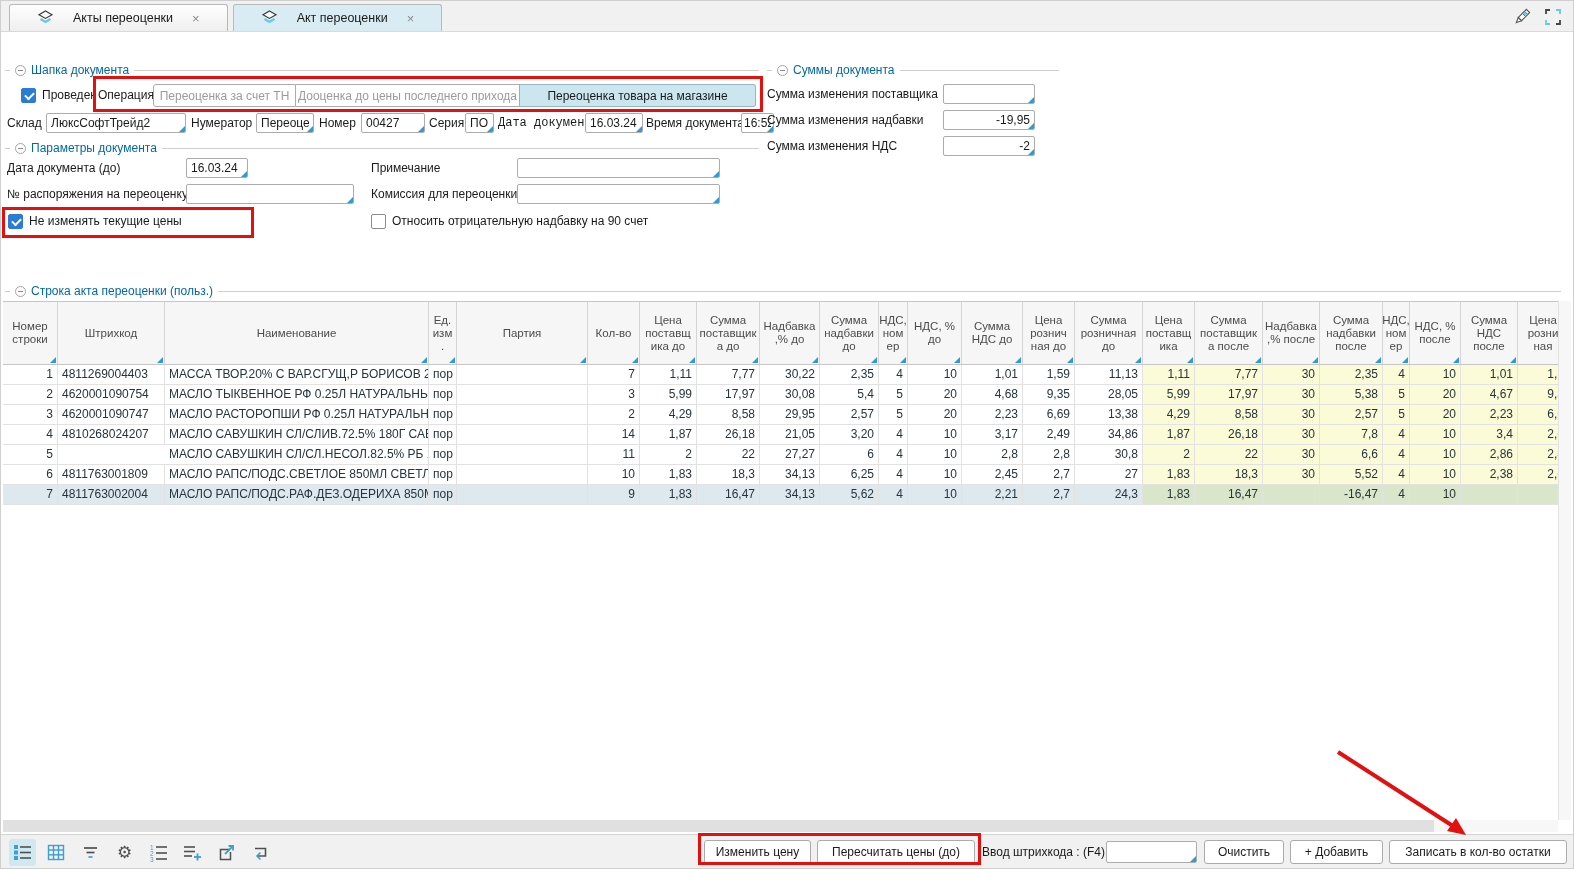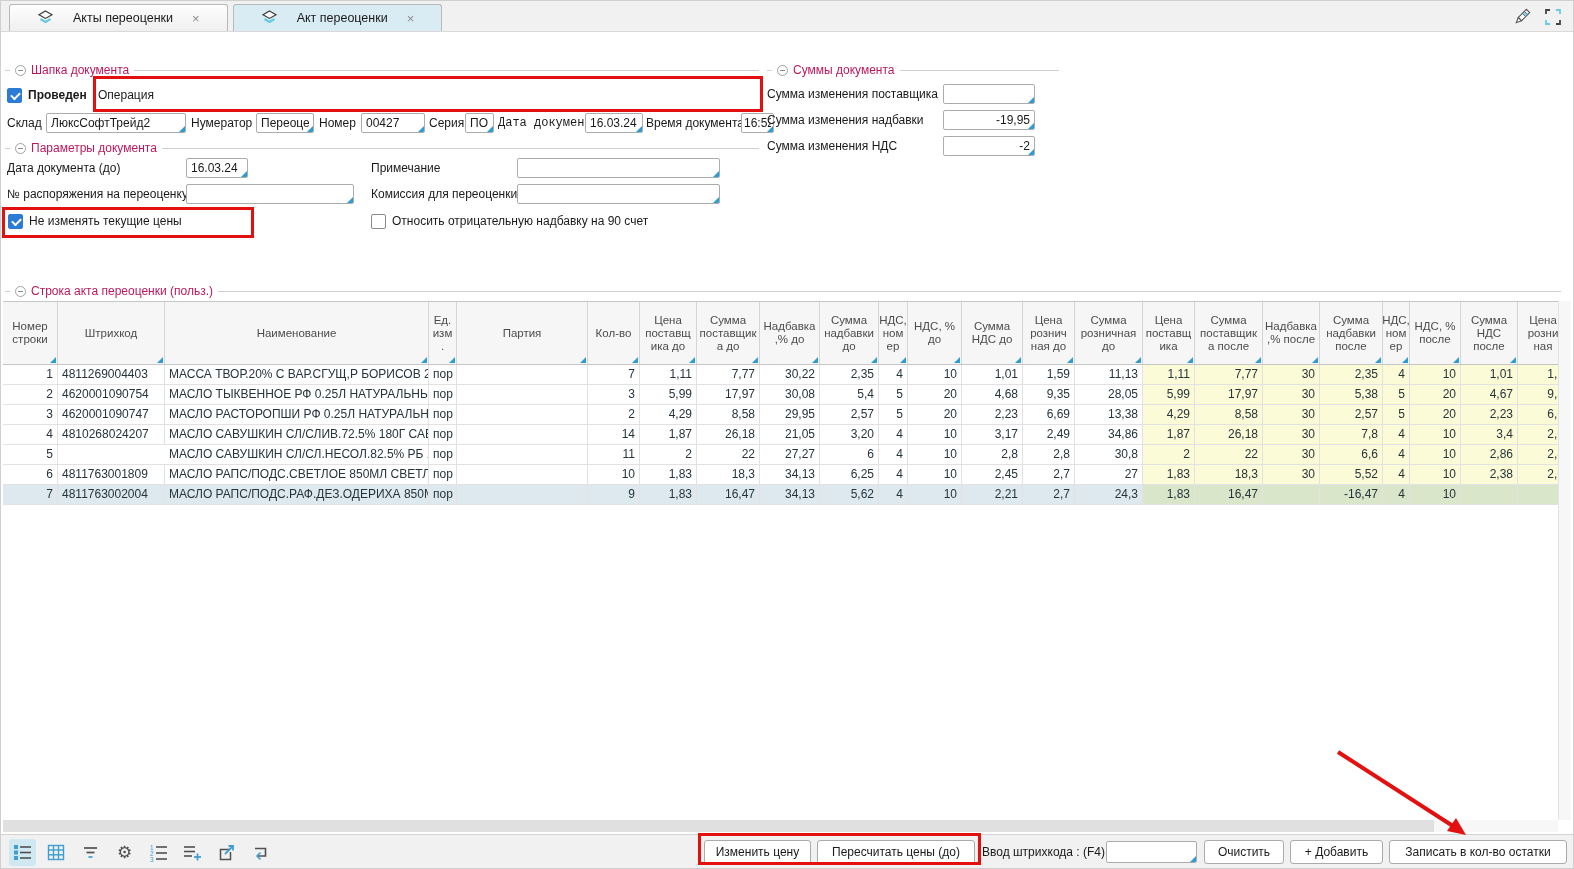--- a/index.html
+++ b/index.html
@@ -20,21 +20,21 @@
   
   .pagetabs { position:absolute; top:31px; left:0; right:0; height:26px; background:#f1f1f1;
               border-bottom:1px solid #c9c9c9; display:flex; align-items:flex-end; padding:0 8px; gap:4px; }
   .pagetab { padding:4px 15px 3px; border:1px solid #b5b5b5; border-bottom:none;
              border-radius:3px 3px 0 0; background:#fff; }
   .pagetab.active { background:#d9ecf4; }
 
   
   .content { position:absolute; top:57px; left:0; right:0; bottom:34px; background:#fff; }
 
-  .grp { position:absolute; display:flex; align-items:center; gap:5px; color:#be185d; font-size:12px; }
+  .grp { position:absolute; display:flex; align-items:center; gap:5px; color:#0369a1; font-size:12px; }
   .grp::before { content:""; width:5px; border-top:1px solid #cfcfcf; }
   .grp::after  { content:""; flex:1; border-top:1px solid #cfcfcf; }
   .ci { width:11px; height:11px; border:1px solid #a3a3a3; border-radius:50%; position:relative; flex:none; }
   .ci::after { content:""; position:absolute; left:2px; right:2px; top:4px; border-top:1px solid #8a8a8a; }
 
   .lbl { position:absolute; line-height:20px; white-space:nowrap; }
   .fld { position:absolute; height:20px; background:#fff; border:1px solid #acacac; border-radius:2px;
          display:flex; align-items:center; padding:0 4px; overflow:hidden; }
   .fld::after { content:""; position:absolute; right:0; bottom:0; border-left:6px solid transparent;
                 border-bottom:6px solid #2f9bd3; }
@@ -147,25 +147,30 @@
   </div>
 
 
   <div class="content">
 
     <div class="grp" style="left:4px; top:5px; width:754px;">
       <span class="ci"></span>
       <span>Шапка документа</span>
     </div>
 
-    <div class="cbrow" style="left:6px; top:28px;font-weight:bold;">
+    <div class="cbrow" style="left:20px; top:28px;">
       <span class="cb checked"></span>
       <span>Проведен</span>
     </div>
     <span class="lbl" style="left:97px; top:27px;">Операция</span>
+    <div id="op-segments">
+        <div class="seg">Переоценка за счет ТН</div>
+        <div class="seg">Дооценка до цены последнего прихода</div>
+        <div class="seg sel">Переоценка товара на магазине</div>
+      </div>
 
     <span class="lbl" style="left:6px; top:55px;">Склад</span>
     <span class="fld" style="left:45px; top:55px; width:140px;">
         <i>ЛюксСофтТрейд2</i>
       </span>
     <span class="lbl" style="left:190px; top:55px;">Нумератор</span>
     <span class="fld" style="left:255px; top:55px; width:58px;">
         <i>Переоце</i>
       </span>
     <span class="lbl" style="left:318px; top:55px;">Номер</span>

